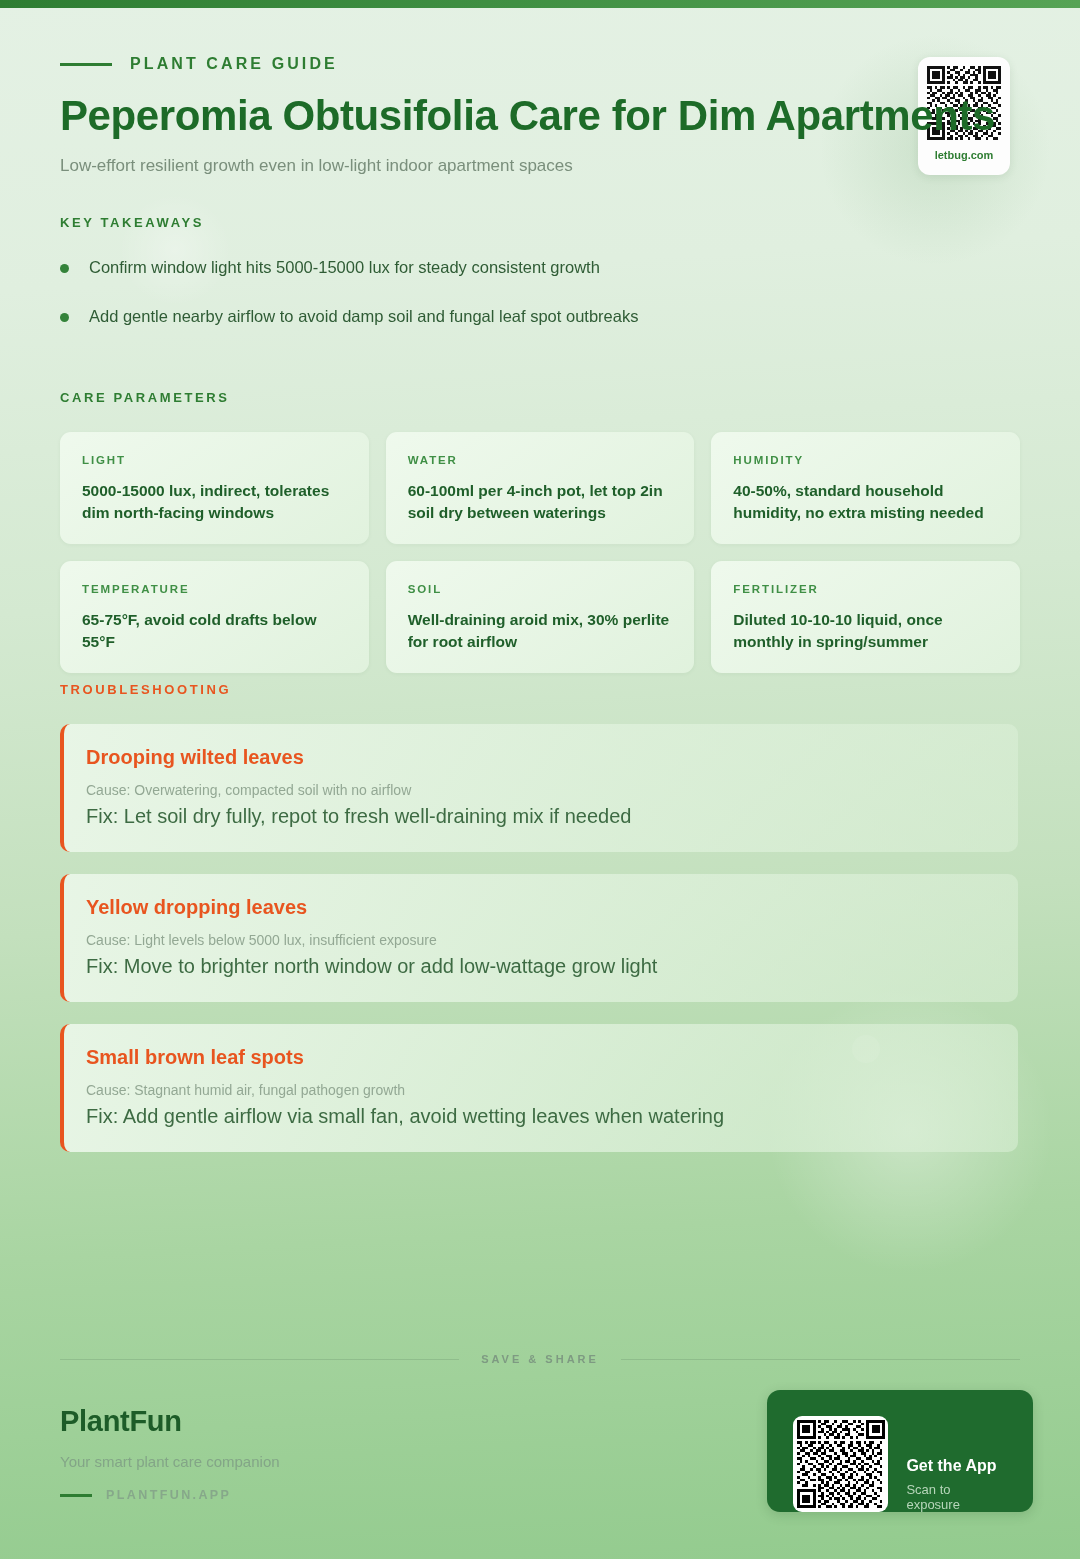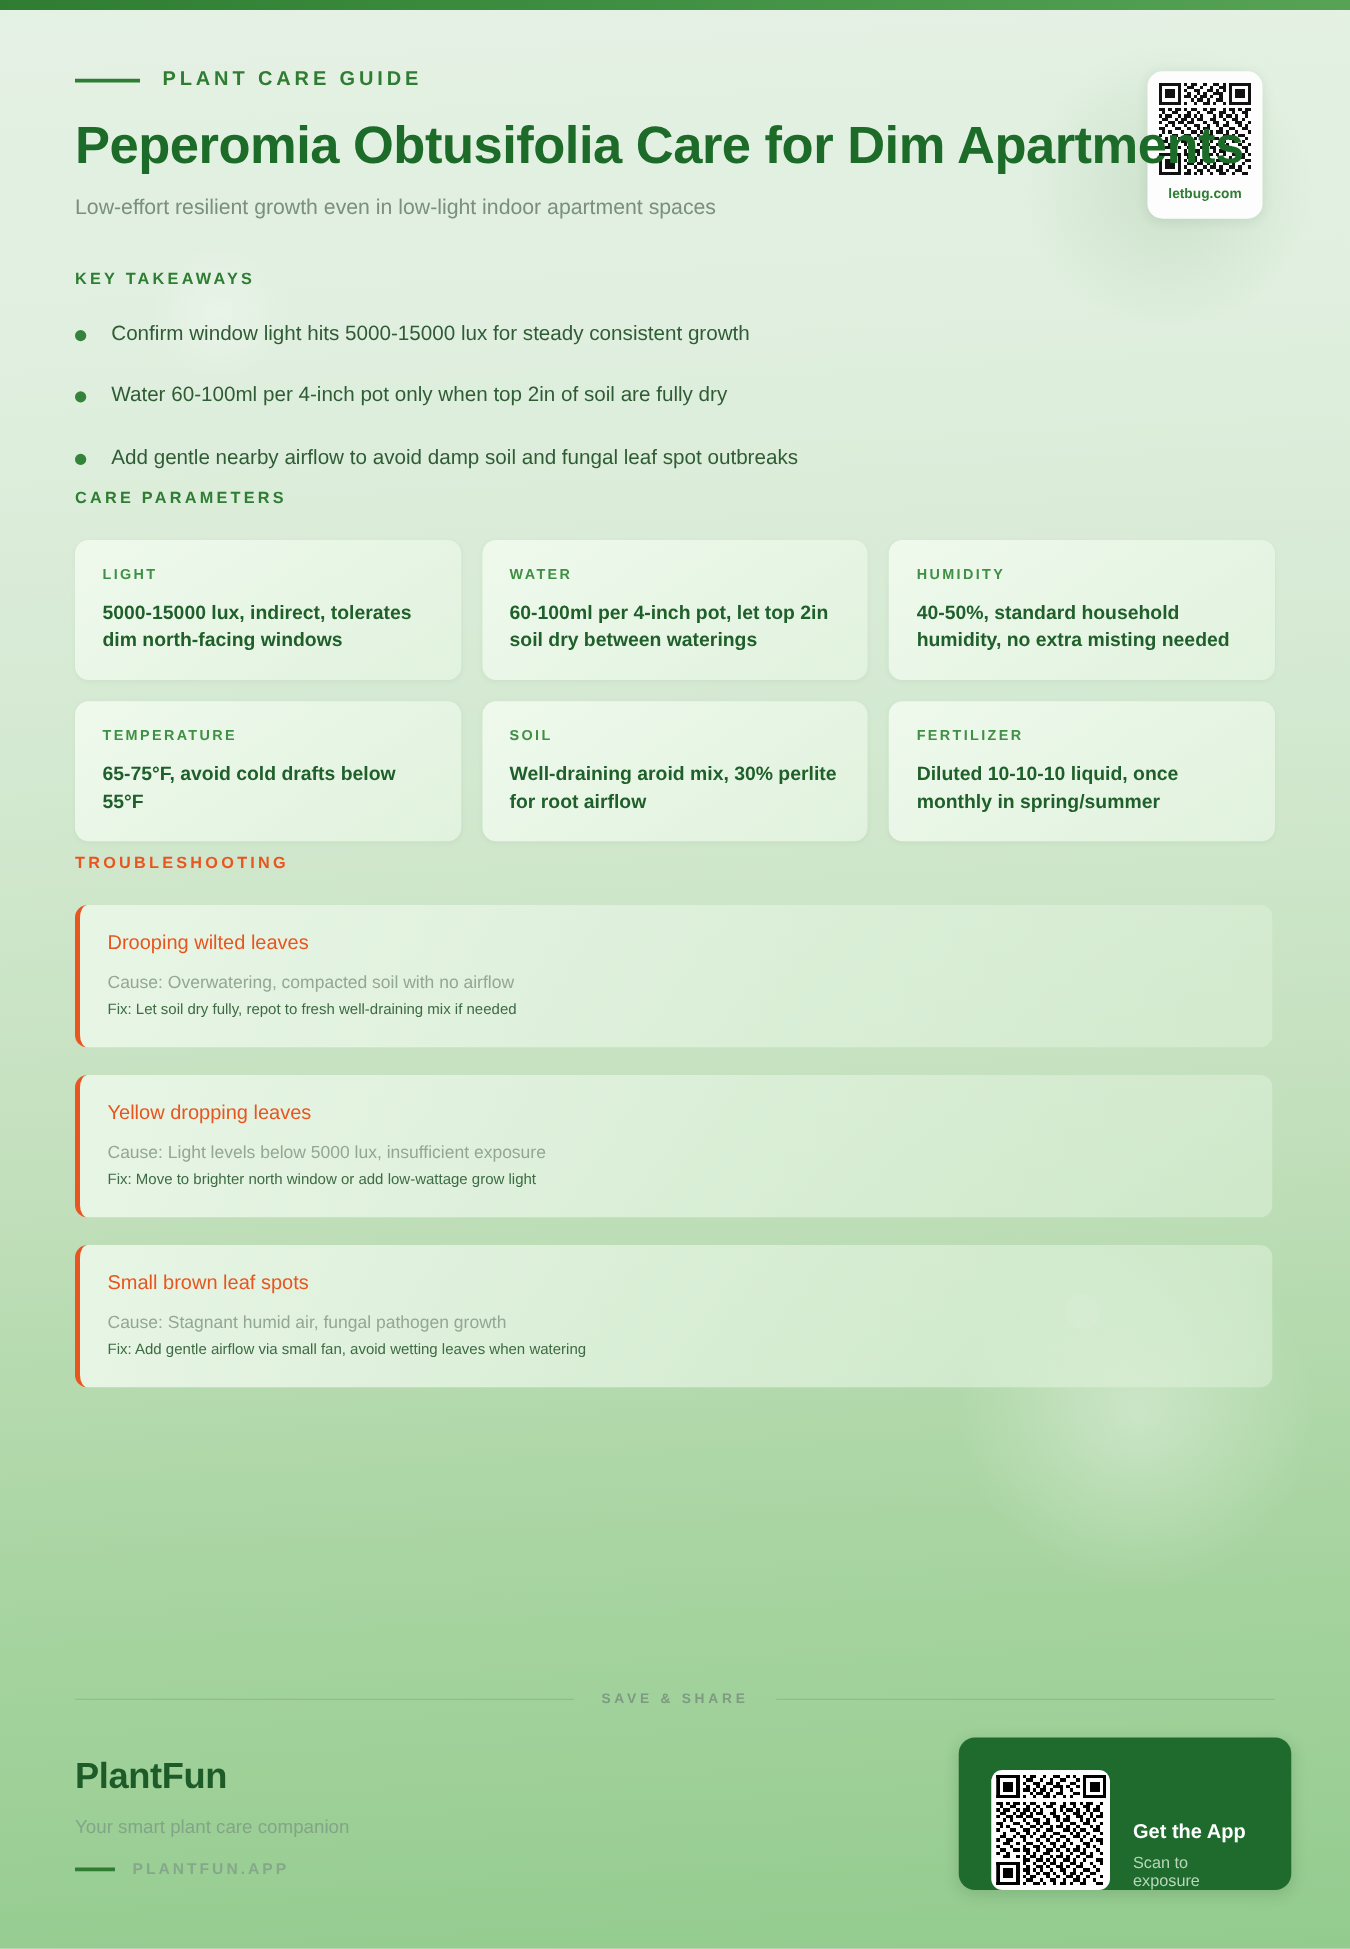--- a/index.html
+++ b/index.html
@@ -98,27 +98,27 @@
   
   .trouble { position:absolute; left:60px; top:682px; width:960px; }
   .tr-list { margin-top:27px; }
   .tr-card {
     position:relative; width:958px; border-radius:10px;
     background:linear-gradient(100deg, rgba(233,246,231,0.96) 0%, rgba(224,242,221,0.75) 60%, rgba(220,240,216,0.55) 100%);
     border-left:4px solid #e8551f;
     padding:22px 26px 24px 22px; margin-bottom:22px;
   }
   .tr-title {
-    font-size:16px; font-weight:400; color:#e8551f;
+    font-size:20px; font-weight:700; color:#e8551f;
   }
   .tr-cause {
     margin-top:13px; font-size:14px; color:#93a894;
   }
   .tr-fix {
-    margin-top:7px; font-size:12px; color:#3d6b43;
+    margin-top:7px; font-size:20px; color:#3d6b43;
   }
 
   
   .divider-row {
     position:absolute; left:60px; top:1353px; width:960px;
     display:flex; align-items:center; gap:22px;
   }
   .div-line { flex:1; height:1px; background:rgba(90,130,95,0.25); }
   .div-label {
     font-size:11px; font-weight:600; letter-spacing:3px; color:#7e9a82;
@@ -401,24 +401,20 @@
     </svg>
     <div class="hdr-qr-label">letbug.com</div>
   </div>
 
   <div class="takeaways">
     <div class="sec-label sec-green">KEY TAKEAWAYS</div>
     <div class="tk-list">
       <div class="tk-item">
         <span class="tk-dot"></span>
         <span class="tk-text">Confirm window light hits 5000-15000 lux for steady consistent growth</span>
-      </div>
-      <div class="tk-item">
-        <span class="tk-dot"></span>
-        <span class="tk-text">Water 60-100ml per 4-inch pot only when top 2in of soil are fully dry</span>
       </div>
       <div class="tk-item">
         <span class="tk-dot"></span>
         <span class="tk-text">Add gentle nearby airflow to avoid damp soil and fungal leaf spot outbreaks</span>
       </div>
     </div>
   </div>
 
   <div class="care">
     <div class="sec-label sec-green">CARE PARAMETERS</div>

